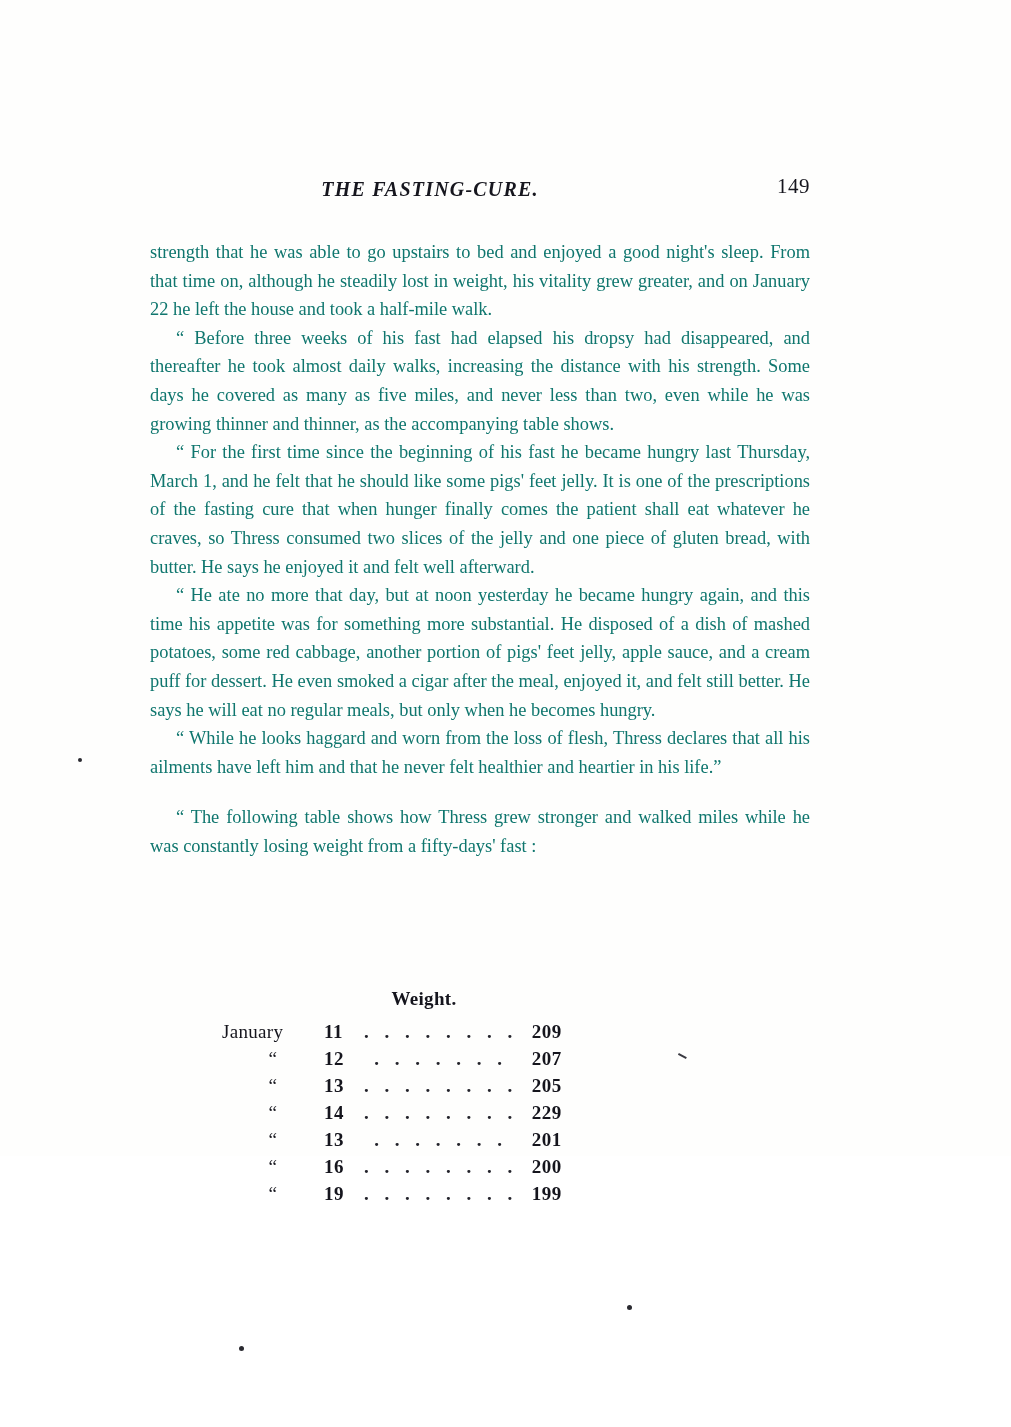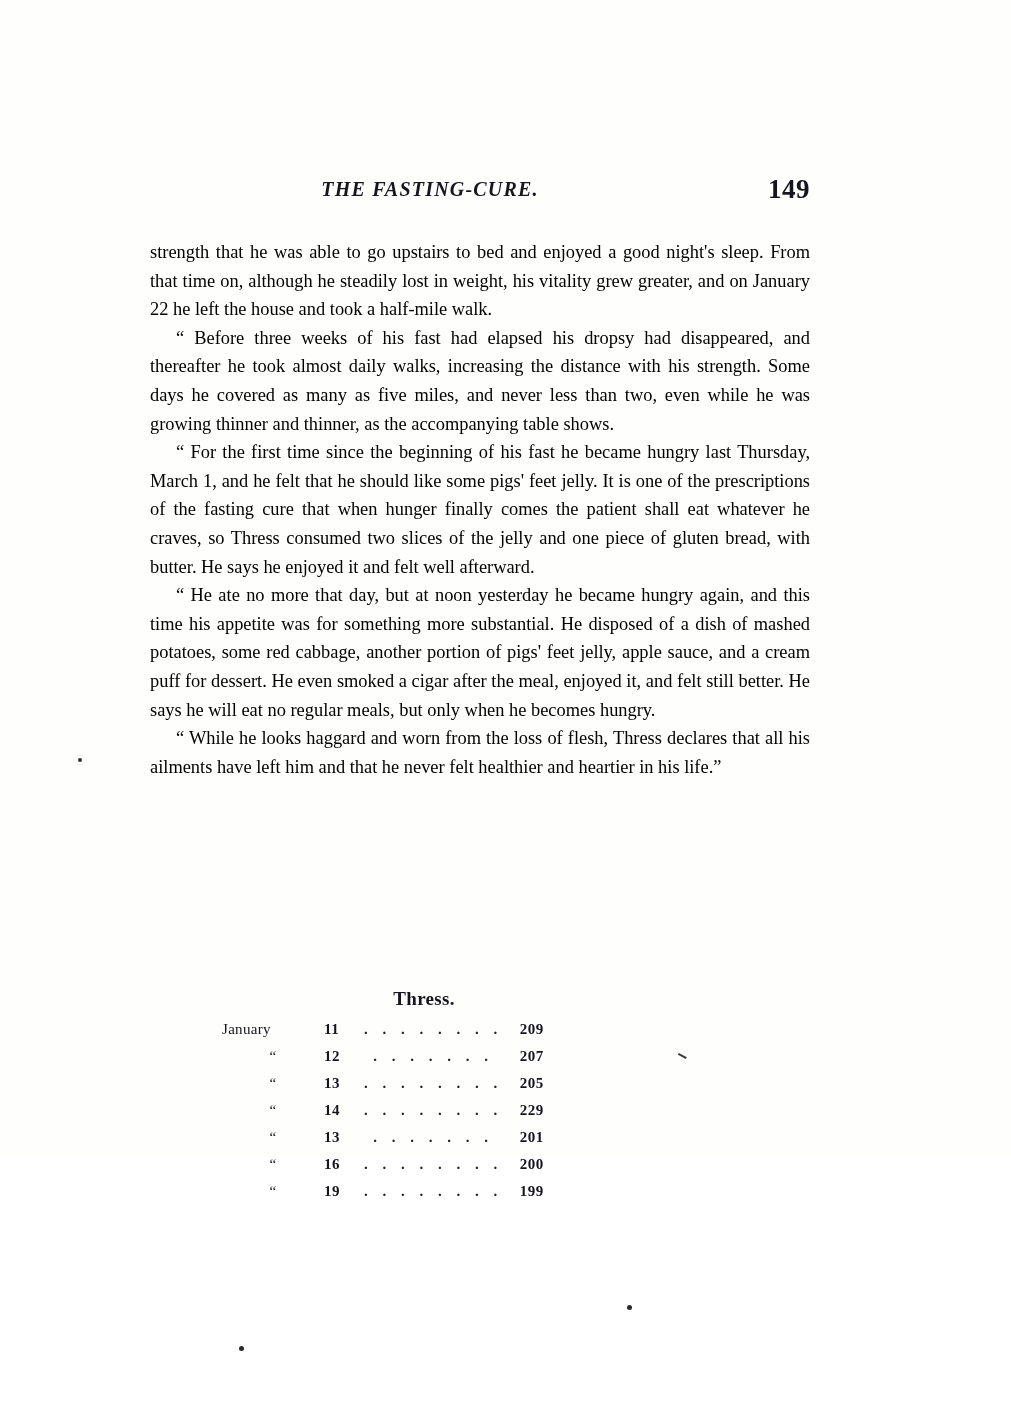--- a/index.html
+++ b/index.html
@@ -38,34 +38,34 @@
     font-style: italic;
     font-weight: 700;
     font-size: 20px;
     letter-spacing: 1.2px;
     color: #16161e;
   }
   .header-folio {
     position: absolute;
     right: 0;
     top: -4px;
-    font-size: 27px;
-    font-weight: 700;
+    font-size: 21px;
+    font-weight: 400;
     letter-spacing: 0.5px;
     color: #15151d;
   }
   .body-text {
     position: absolute;
     left: 150px;
     top: 238px;
     width: 660px;
     font-size: 18.4px;
     line-height: 28.6px;
     text-align: justify;
-    color: #000000;
+    color: #0f766e;
   }
   .body-text p {
     margin: 0;
     text-indent: 0;
   }
   .body-text p.indent {
     text-indent: 26px;
   }
   .gap-para {
     margin-top: 22px !important;
@@ -88,21 +88,21 @@
   }
   table.weights {
     border-collapse: collapse;
     margin-top: 11px;
     margin-left: 72px;
   }
   table.weights td {
     padding: 0;
     height: 27px;
     vertical-align: baseline;
-    font-size: 15px;
+    font-size: 19px;
     white-space: nowrap;
   }
   td.month {
     width: 102px;
     text-align: left;
     letter-spacing: 0.3px;
   }
   td.ditto {
     width: 102px;
     text-align: center;
@@ -156,24 +156,25 @@
     <div class="header-title">THE  FASTING-CURE.</div>
     <div class="header-folio">149</div>
   </div>
 
   <div class="body-text">
     <p>strength that he was able to go upstairs to bed and enjoyed a good night's sleep.   From that time on, although he steadily lost in weight, his vitality grew greater, and on January 22 he left the house and took a half-mile walk.</p>
     <p class="indent">“ Before three weeks of his fast had elapsed his dropsy had disappeared, and thereafter he took almost daily walks, increasing the distance with his strength.   Some days he covered as many as five miles, and never less than two, even while he was growing thinner and thinner, as the accompanying table shows.</p>
     <p class="indent">“ For the first time since the beginning of his fast he became hungry last Thursday, March 1, and he felt that he should like some pigs' feet jelly.   It is one of the prescriptions of the fasting cure that when hunger finally comes the patient shall eat whatever he craves, so Thress consumed two slices of the jelly and one piece of gluten bread, with butter.   He says he enjoyed it and felt well afterward.</p>
     <p class="indent">“ He ate no more that day, but at noon yesterday he became hungry again, and this time his appetite was for something more substantial. He disposed of a dish of mashed potatoes, some red cabbage, another portion of pigs' feet jelly, apple sauce, and a cream puff for dessert. He even smoked a cigar after the meal, enjoyed it, and felt still better. He says he will eat no regular meals, but only when he becomes hungry.</p>
     <p class="indent">“ While he looks haggard and worn from the loss of flesh, Thress declares that all his ailments have left him and that he never felt healthier and heartier in his life.”</p>
+    <p class="indent gap-para">“ The following table shows how Thress grew stronger and walked miles while he was constantly losing weight from a fifty-days' fast :</p>
   </div>
 
   <div class="table-wrap">
-    <div class="table-caption">Thress.</div>
+    <div class="table-caption">Weight.</div>
     <table class="weights">
       <tbody>
         <tr>
           <td class="month">January</td>
           <td class="day">11</td>
           <td class="leader">. . . . . . . .</td>
           <td class="value">209</td>
         </tr>
         <tr>
           <td class="ditto">“</td>

